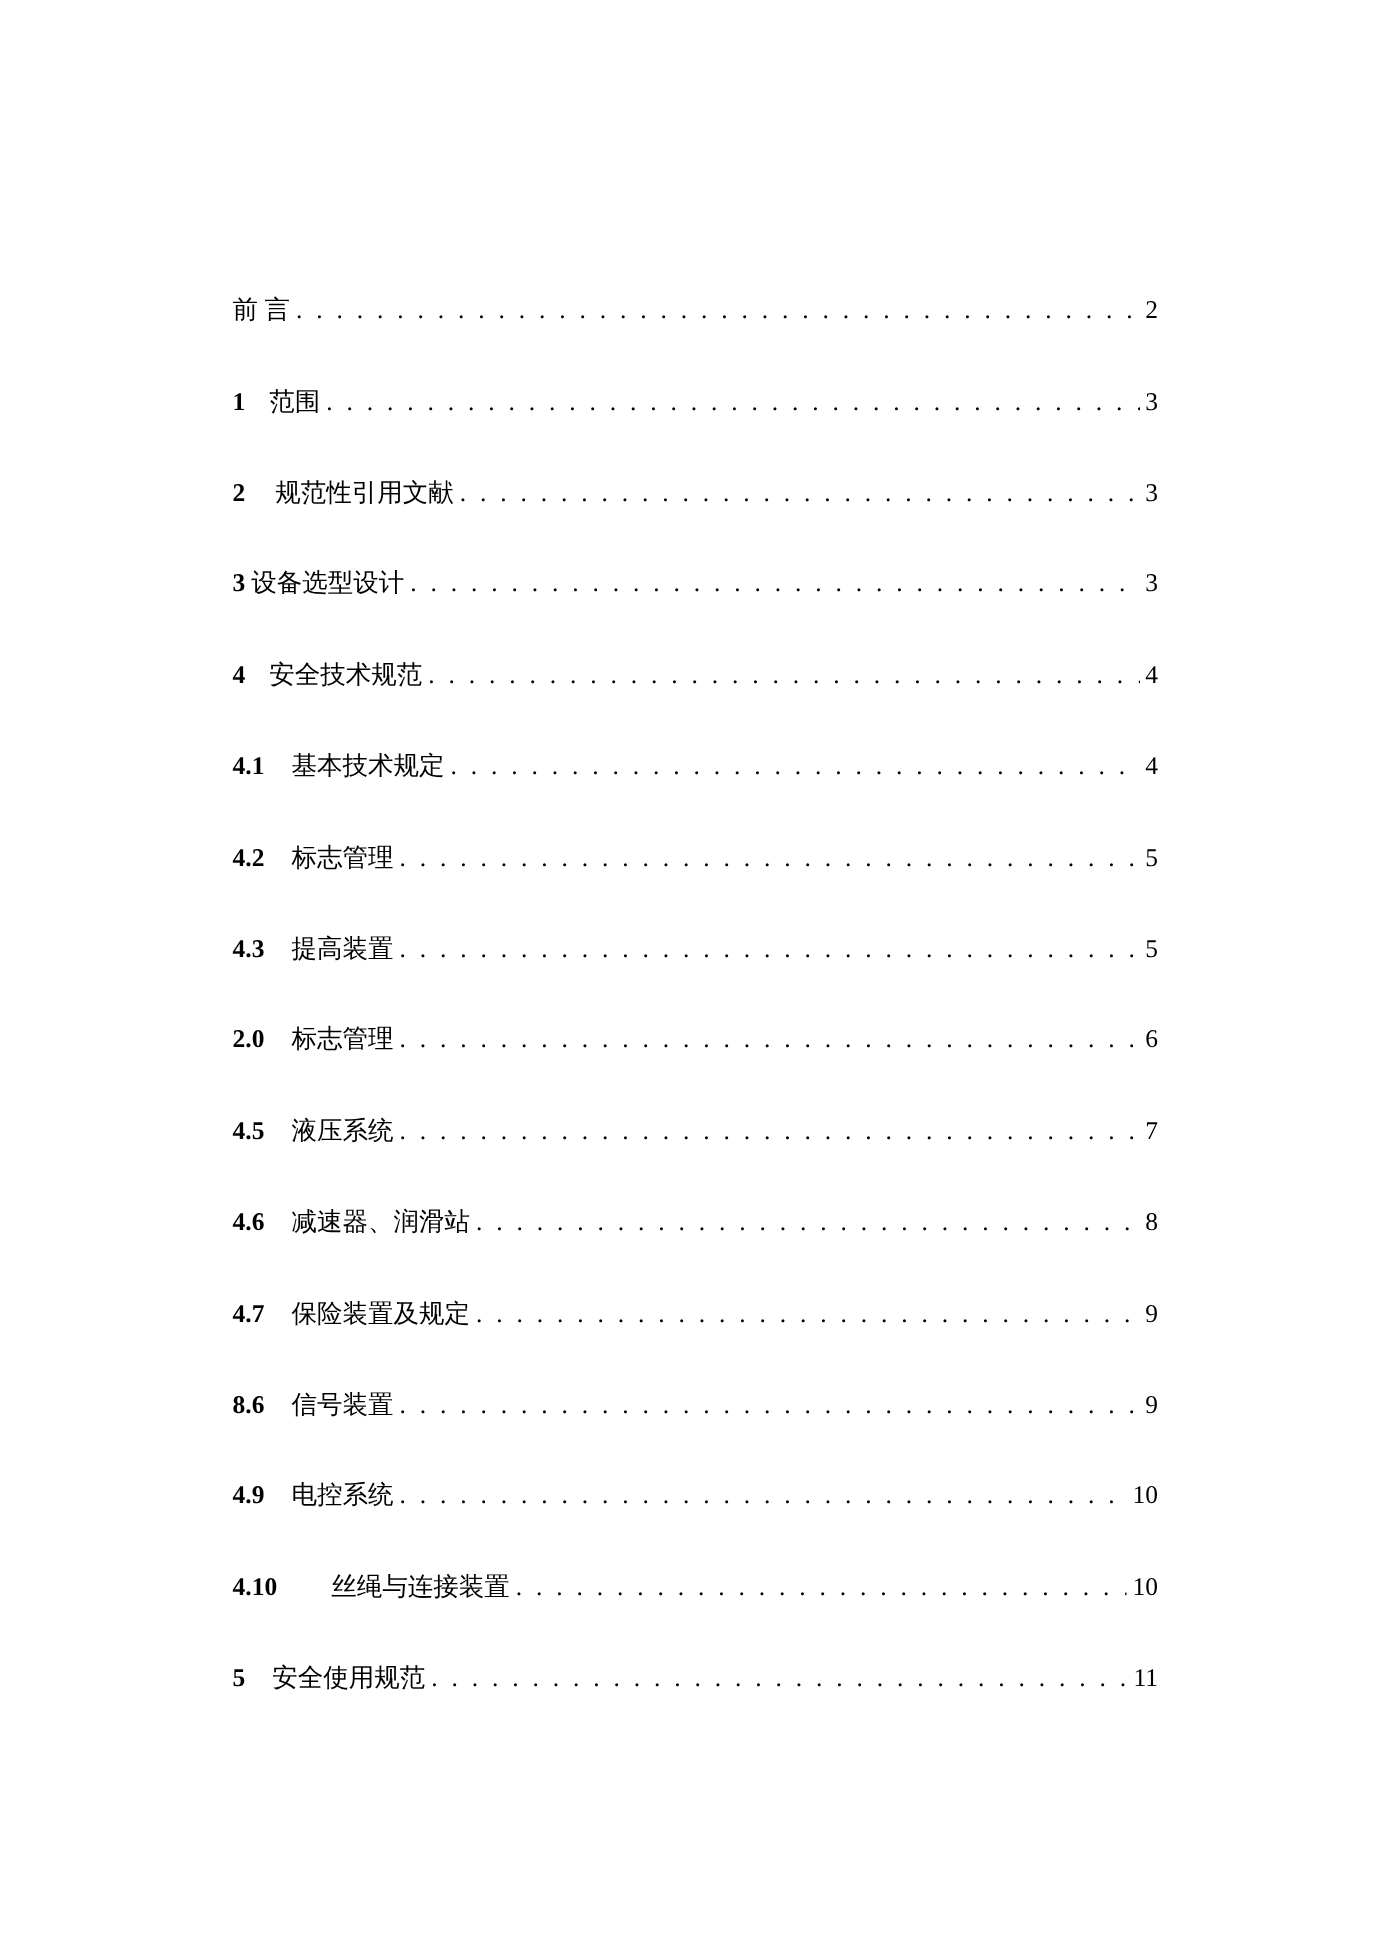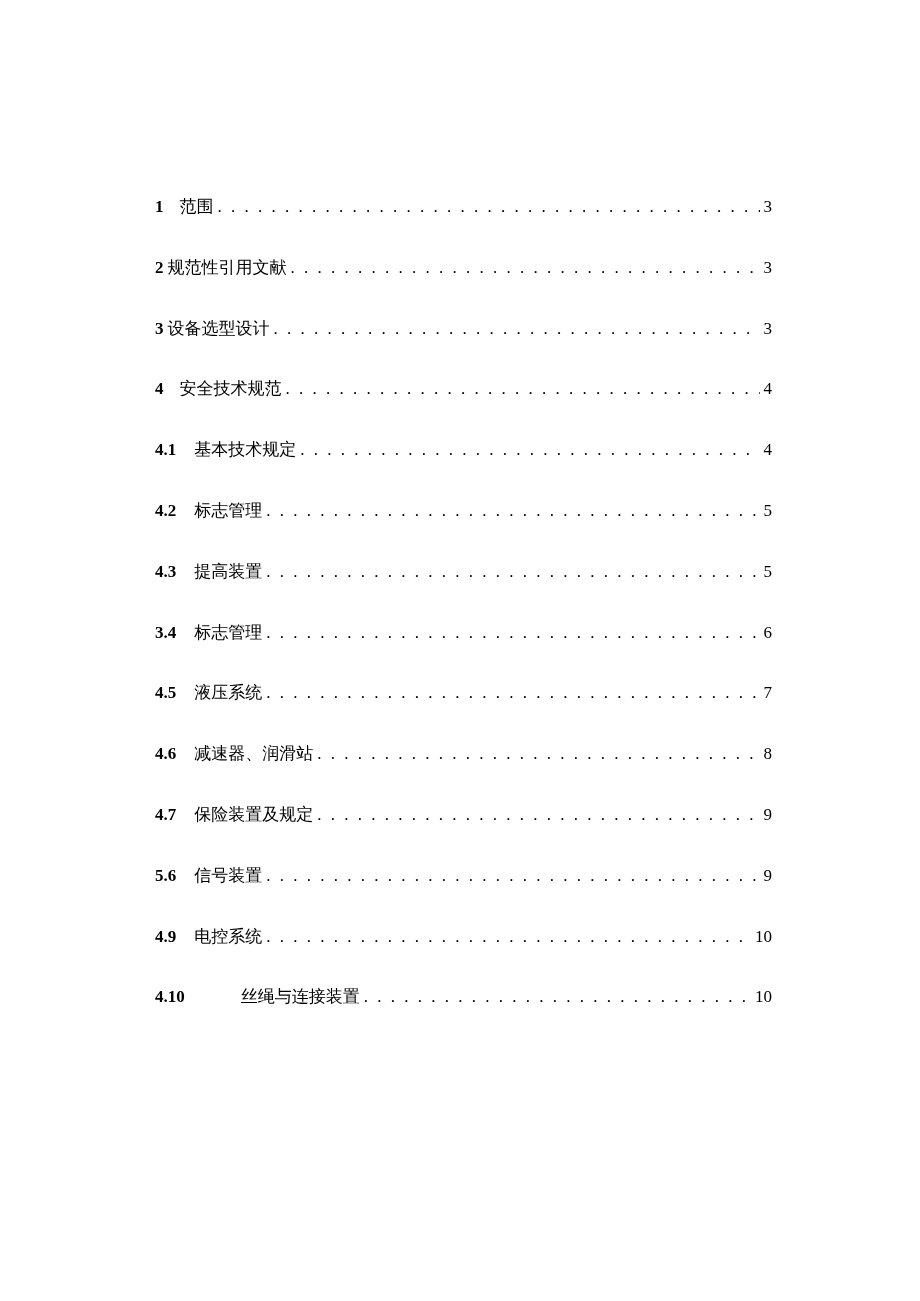--- a/index.html
+++ b/index.html
@@ -48,27 +48,32 @@
       content: ". . . . . . . . . . . . . . . . . . . . . . . . . . . . . . . . . . . . . . . . . . . . . . . . . . . . . . . . . . . . . . . . . . . . . . . . . . . . . . . . . . . . . . . . . . . . . . . . . . . . .";
     }
     .toc-page {
       flex-shrink: 0;
     }
   </style>
 </head>
 <body>
 
 <div class="toc-container">
+<div class="toc-entry">
+      <span class="toc-label"><span>前 言</span></span>
+      <span class="toc-dots"></span>
+      <span class="toc-page">2</span>
+    </div>
     <div class="toc-entry">
       <span class="toc-label"><span class="toc-num">1</span><span style="margin-left: 16px;">范围</span></span>
       <span class="toc-dots"></span>
       <span class="toc-page">3</span>
     </div>
     <div class="toc-entry">
-      <span class="toc-label"><span class="toc-num">2</span><span style="margin-left: 4px;">规范性引用文献</span></span>
+      <span class="toc-label"><span class="toc-num">2</span><span style="margin-left: 20px;">规范性引用文献</span></span>
       <span class="toc-dots"></span>
       <span class="toc-page">3</span>
     </div>
     <div class="toc-entry">
       <span class="toc-label"><span class="toc-num">3</span><span style="margin-left: 4px;">设备选型设计</span></span>
       <span class="toc-dots"></span>
       <span class="toc-page">3</span>
     </div>
     <div class="toc-entry">
       <span class="toc-label"><span class="toc-num">4</span><span style="margin-left: 16px;">安全技术规范</span></span>
@@ -84,47 +89,52 @@
       <span class="toc-label"><span class="toc-num">4.2</span><span class="toc-title-indent">标志管理</span></span>
       <span class="toc-dots"></span>
       <span class="toc-page">5</span>
     </div>
     <div class="toc-entry">
       <span class="toc-label"><span class="toc-num">4.3</span><span class="toc-title-indent">提高装置</span></span>
       <span class="toc-dots"></span>
       <span class="toc-page">5</span>
     </div>
     <div class="toc-entry">
-      <span class="toc-label"><span class="toc-num">3.4</span><span class="toc-title-indent">标志管理</span></span>
+      <span class="toc-label"><span class="toc-num">2.0</span><span class="toc-title-indent">标志管理</span></span>
       <span class="toc-dots"></span>
       <span class="toc-page">6</span>
     </div>
     <div class="toc-entry">
       <span class="toc-label"><span class="toc-num">4.5</span><span class="toc-title-indent">液压系统</span></span>
       <span class="toc-dots"></span>
       <span class="toc-page">7</span>
     </div>
     <div class="toc-entry">
       <span class="toc-label"><span class="toc-num">4.6</span><span class="toc-title-indent">减速器、润滑站</span></span>
       <span class="toc-dots"></span>
       <span class="toc-page">8</span>
     </div>
     <div class="toc-entry">
       <span class="toc-label"><span class="toc-num">4.7</span><span class="toc-title-indent">保险装置及规定</span></span>
       <span class="toc-dots"></span>
       <span class="toc-page">9</span>
     </div>
     <div class="toc-entry">
-      <span class="toc-label"><span class="toc-num">5.6</span><span class="toc-title-indent">信号装置</span></span>
+      <span class="toc-label"><span class="toc-num">8.6</span><span class="toc-title-indent">信号装置</span></span>
       <span class="toc-dots"></span>
       <span class="toc-page">9</span>
     </div>
     <div class="toc-entry">
       <span class="toc-label"><span class="toc-num">4.9</span><span class="toc-title-indent">电控系统</span></span>
       <span class="toc-dots"></span>
       <span class="toc-page">10</span>
     </div>
     <div class="toc-entry">
-      <span class="toc-label"><span class="toc-num">4.10</span><span style="margin-left: 56px;">丝绳与连接装置</span></span>
+      <span class="toc-label"><span class="toc-num">4.10</span><span style="margin-left: 36px;">丝绳与连接装置</span></span>
       <span class="toc-dots"></span>
       <span class="toc-page">10</span>
+    </div>
+    <div class="toc-entry">
+      <span class="toc-label"><span class="toc-num">5</span><span class="toc-title-indent">安全使用规范</span></span>
+      <span class="toc-dots"></span>
+      <span class="toc-page">11</span>
     </div>
   </div>
 
 </body></html>

